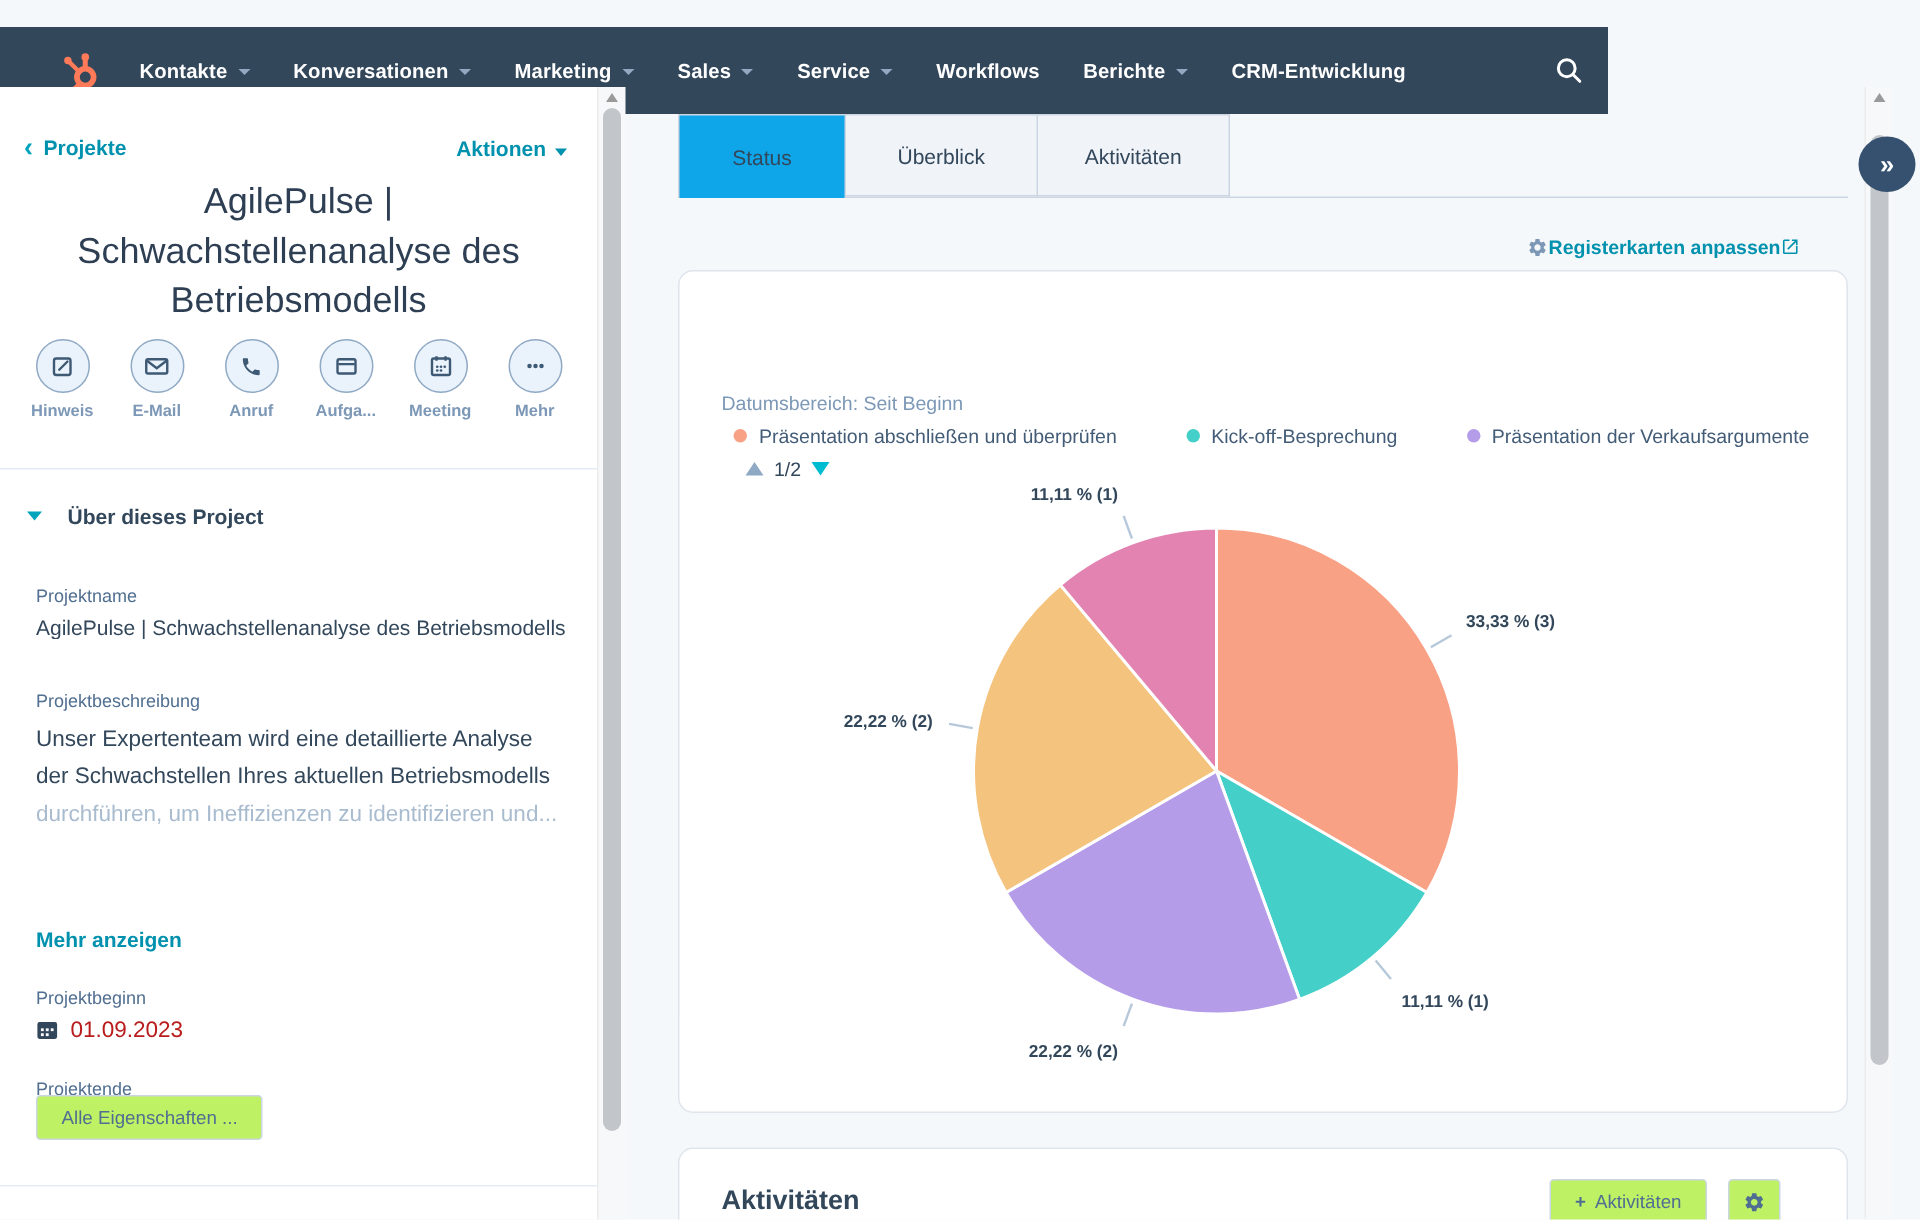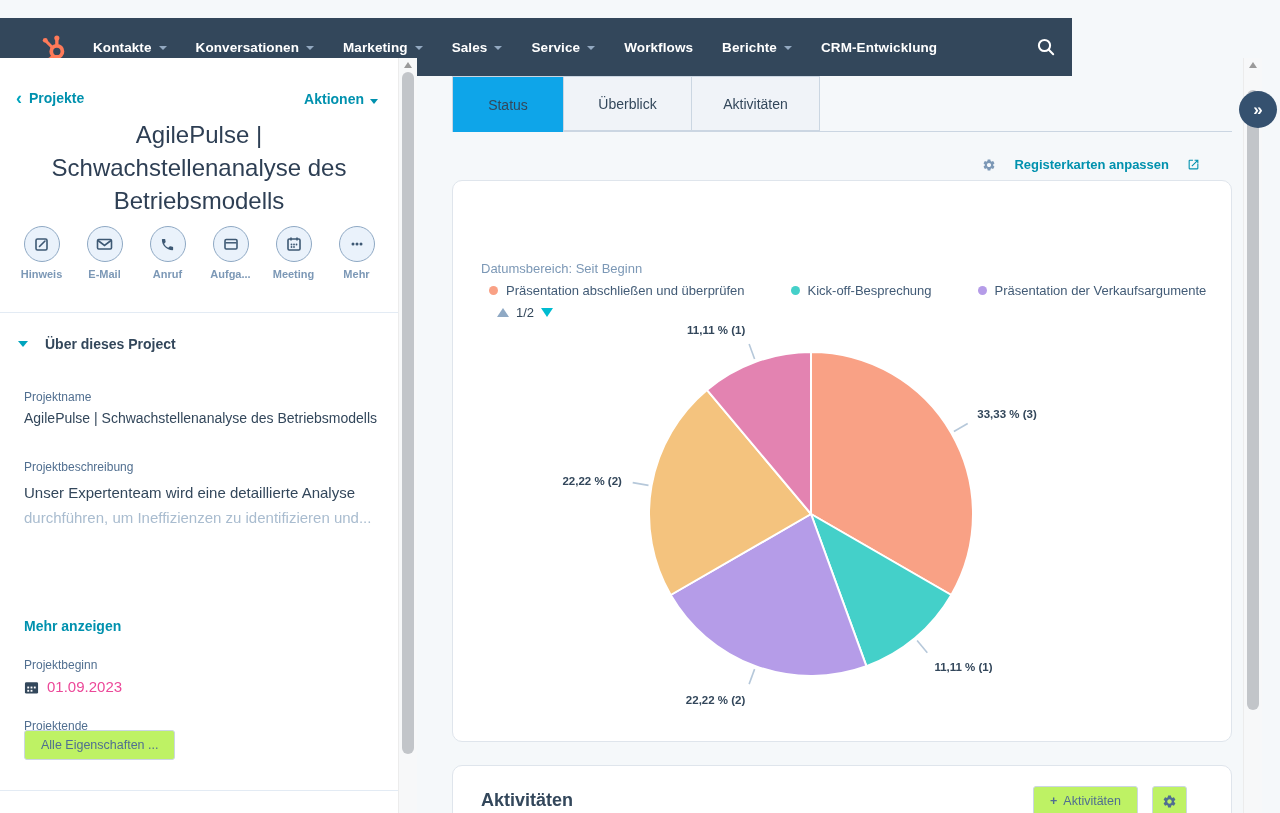--- a/index.html
+++ b/index.html
@@ -26,39 +26,39 @@
   .qa-circle { width:36px; height:36px; border-radius:50%; background:#eaf2fb; border:1px solid #8fa9c4; display:flex; align-items:center; justify-content:center; }
   .qa-label { margin-top:6px; font-size:11px; color:#7c98b6; white-space:nowrap;font-weight:bold; }
   .divider { position:absolute; left:0; right:0; height:1px; background:#e3ebf4; }
   .about-header { position:absolute; top:278px; left:18px; display:flex; align-items:center; cursor:pointer; }
   .about-header .tri { width:0; height:0; border-left:5px solid transparent; border-right:5px solid transparent; border-top:6px solid #00a4bd; margin-right:17px; }
   .about-header .txt { font-size:14px; font-weight:bold; color:#33475b;text-align:center; }
   .fld-label { position:absolute; left:24px; font-size:12px; color:#516f90; }
   .fld-value { position:absolute; left:24px; right:8px; font-size:14px; color:#33475b; white-space:nowrap; overflow:hidden; }
   .desc-line { font-size:15px; color:#33475b; line-height:25px; }
   .desc-fade { color:#a9bccf; }
-  .date-row { position:absolute; left:24px; display:flex; align-items:flex-end; gap:8px; font-size:15px; color:#ec4899; }
+  .date-row { position:absolute; left:24px; display:flex; align-items:center; gap:8px; font-size:15px; color:#b91c1c; }
   .side-btns { position:absolute; left:24px; top:672px; display:flex; gap:14px; }
   .hs-btn { background:#bef264; border:1px solid #cbd6e2; border-radius:3px; color:#506e91; font-size:12.5px; font-family:"Liberation Sans",sans-serif; height:30px; padding:0 16px; cursor:pointer; display:inline-flex; align-items:center; gap:6px; }
 
   
   .sb { position:absolute; top:58px; width:19px; height:755px; background:#f7f8f9; border-left:1px solid #ececec; }
   .sb .thumb { position:absolute; left:3px; width:12px; background:#c2c5c9; border-radius:6px; }
   .sb .up { position:absolute; top:4px; left:5px; width:0; height:0; border-left:4.5px solid transparent; border-right:4.5px solid transparent; border-bottom:6px solid #9a9a9a; }
   .sb-left { left:398px; } .sb-right { left:1243px; }
   .expand-btn { position:absolute; left:1239px; top:91px; width:38px; height:37px; border-radius:50%; background:#35516f; color:#fff; border:none; font-size:17px; font-weight:bold; cursor:pointer; z-index:5; font-family:"Liberation Sans",sans-serif; }
 
   
   .main { position:absolute; top:58px; left:418px; width:826px; height:755px; }
   .tabs-underline { position:absolute; left:34px; top:73px; width:780px; height:1px; background:#cbd6e2; }
   .tabs { position:absolute; left:34px; top:18px; display:flex; z-index:2; }
   .tab { height:55px; display:flex; align-items:center; justify-content:center; font-size:14px; color:#33475b; background:#f0f3f8; border:1px solid #cbd6e2; border-left:none; cursor:pointer; }
   .tab:first-child { border-left:1px solid #cbd6e2; }
   .tab.active { background:#0ea5e9; font-weight:normal; height:56px; border-bottom:none; }
-  .customize-row { position:absolute; top:99px; right:44px; display:flex; align-items:center; gap:18px; cursor:pointer; }
+  .customize-row { position:absolute; top:99px; right:44px; display:flex; align-items:center; gap:0; cursor:pointer; }
   .customize-row .lbl { color:#0091ae; font-size:13px; font-weight:bold; }
 
   .card { position:absolute; left:34px; background:#fff; border:1px solid #dfe5ec; border-radius:10px; }
   .chart-card { top:122px; width:780px; height:562px; }
   .card-title { position:absolute; left:28px; font-size:18px; font-weight:bold; color:#33475b; }
   .date-range { position:absolute; left:28px; top:80px; font-size:13px; color:#7c98b6; }
   .legend { position:absolute; left:36px; top:102px; display:flex; gap:46px; align-items:center; }
   .legend-item { display:flex; align-items:center; gap:8px; font-size:13px; color:#425b76; }
   .legend-dot { width:9px; height:9px; border-radius:50%; flex:none; }
   .pager { position:absolute; left:44px; top:124px; display:flex; align-items:center; gap:7px; font-size:13px; color:#33475b; }
@@ -204,20 +204,21 @@
       <i class="tri"></i>
       <span class="txt">Über dieses Project</span>
     </div>
 
     <div class="fld-label" style="top:332px;">Projektname</div>
     <div class="fld-value" style="top:352px;">AgilePulse | Schwachstellenanalyse des Betriebsmodells</div>
 
     <div class="fld-label" style="top:402px;">Projektbeschreibung</div>
     <div style="position:absolute; left:24px; right:14px; top:422px;">
       <div class="desc-line">Unser Expertenteam wird eine detaillierte Analyse</div>
+      <div class="desc-line">der Schwachstellen Ihres aktuellen Betriebsmodells</div>
       <div class="desc-line desc-fade">durchführen, um Ineffizienzen zu identifizieren und...</div>
     </div>
 
     <div class="teal-link" style="position:absolute; left:24px; top:560px;">Mehr anzeigen</div>
 
     <div class="fld-label" style="top:600px;">Projektbeginn</div>
     <div class="date-row" style="top:620px;">
       <svg width="15" height="15" viewBox="0 0 16 16">
           <rect x="1" y="2.5" width="14" height="12" rx="1.5" fill="#33475b"></rect>
           <rect x="3.5" y="7" width="2" height="2" fill="#fff"></rect>

